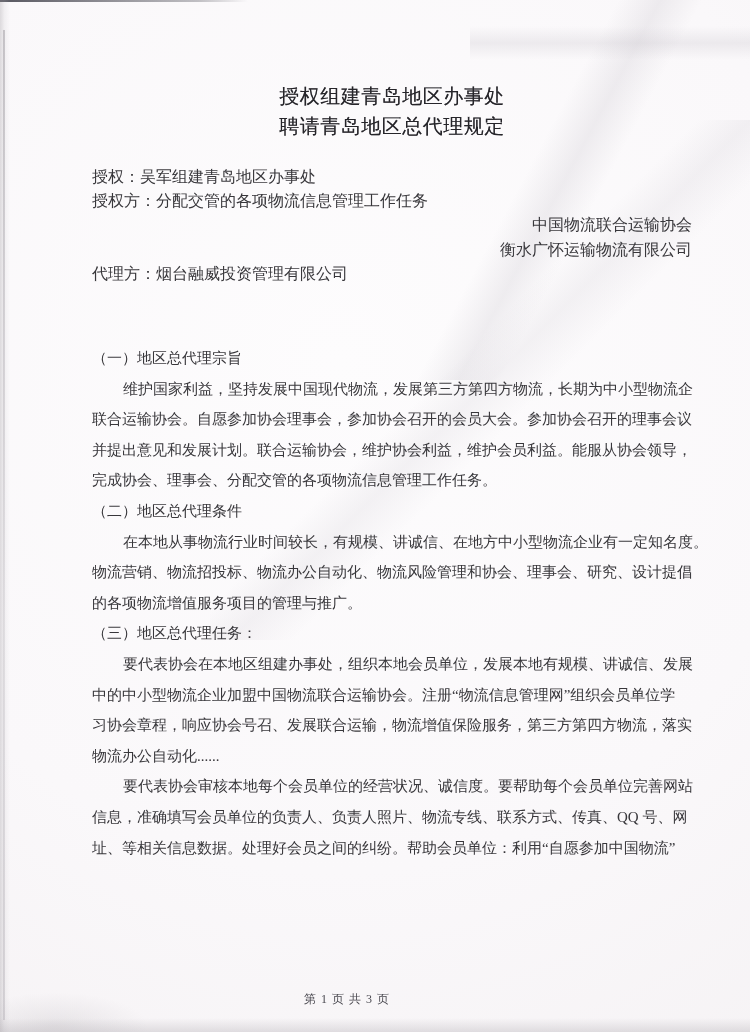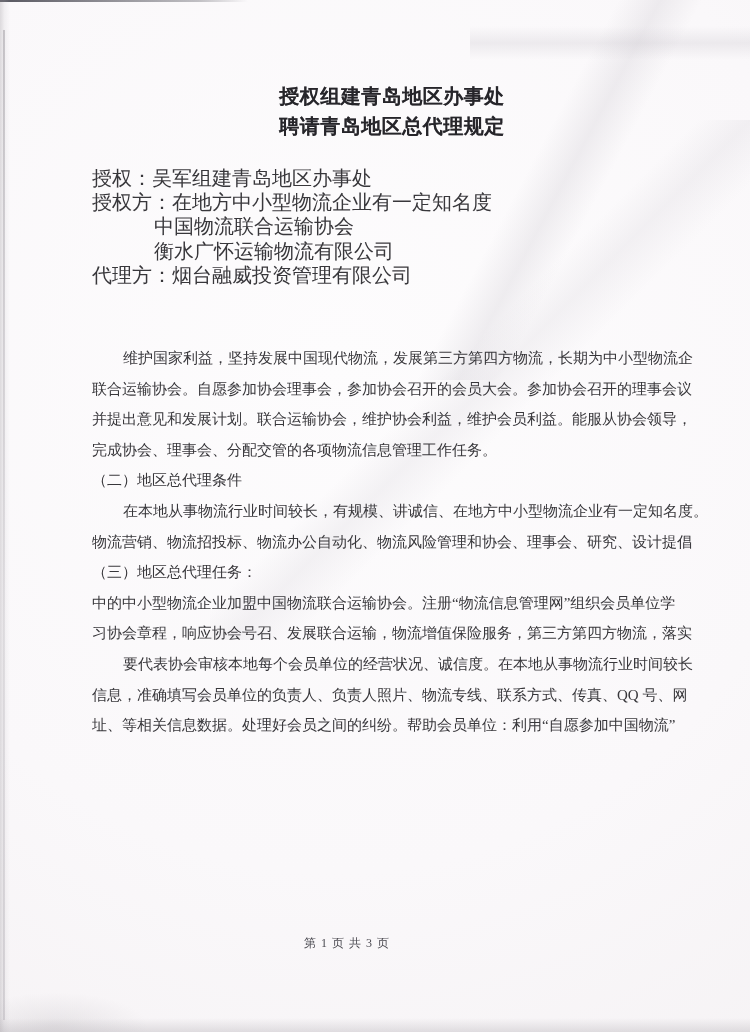--- a/index.html
+++ b/index.html
@@ -50,48 +50,49 @@
   .smudge-bl {
     left: 0; bottom: 0; width: 220px; height: 60px;
     background: radial-gradient(60% 80% at 25% 90%, rgba(170,166,172,.22), rgba(170,166,172,0) 70%);
   }
 
   .doc-title {
     position: absolute;
     top: 81px; left: 92px; width: 600px;
     text-align: center;
     font-size: 20px;
-    font-weight: 700;
+    font-weight: 400;
     line-height: 30px;
     color: #26252a;
     letter-spacing: .5px;
     text-shadow: 0 0 .4px rgba(40,40,46,.55);
   }
   .preamble {
     position: absolute;
     top: 166px; left: 92px; width: 600px;
-    font-size: 20px;
+    font-size: 16px;
     line-height: 24.2px;
     white-space: nowrap;
+    font-family: Liberation Mono, monospace;
   }
-  .pre-line.indent1 { padding-left: 62px; }
+  .pre-line.indent1 { padding-left: 62px; text-align: right; }
 
   .doc-body {
     position: absolute;
     top: 343px; left: 92px; width: 601px;
     font-size: 15px;
     line-height: 30.6px;
     white-space: nowrap;
   }
   .doc-body .line, .doc-body .heading { white-space: nowrap; }
   .doc-body .line.first { padding-left: 31px; }
 
   .page-footer {
     position: absolute;
-    top: 933px; left: 0; right: 56px;
+    top: 989px; left: 0; right: 56px;
     text-align: center;
     font-size: 12px;
     line-height: 20px;
     color: #4a4950;
     letter-spacing: 1px;
   }
 </style>
 </head>
 <body>
 
@@ -106,46 +107,50 @@
   <div class="artifact smudge-bl"></div>
   <div class="artifact bottom-band"></div>
 
   <div class="doc-title">
     <div class="title-line">授权组建青岛地区办事处</div>
     <div class="title-line">聘请青岛地区总代理规定</div>
   </div>
 
   <div class="preamble">
     <div class="pre-line">授权：吴军组建青岛地区办事处</div>
-    <div class="pre-line">授权方：在地方中小型物流企业有一定知名度</div>
+    <div class="pre-line">授权方：分配交管的各项物流信息管理工作任务</div>
     <div class="pre-line indent1">中国物流联合运输协会</div>
     <div class="pre-line indent1">衡水广怀运输物流有限公司</div>
     <div class="pre-line">代理方：烟台融威投资管理有限公司</div>
   </div>
 
   <div class="doc-body">
 
     <div class="section">
+      <div class="heading">（一）地区总代理宗旨</div>
       <div class="line first">维护国家利益，坚持发展中国现代物流，发展第三方第四方物流，长期为中小型物流企</div>
       <div class="line">联合运输协会。自愿参加协会理事会，参加协会召开的会员大会。参加协会召开的理事会议</div>
       <div class="line">并提出意见和发展计划。联合运输协会，维护协会利益，维护会员利益。能服从协会领导，</div>
       <div class="line">完成协会、理事会、分配交管的各项物流信息管理工作任务。</div>
     </div>
 
     <div class="section">
       <div class="heading">（二）地区总代理条件</div>
       <div class="line first">在本地从事物流行业时间较长，有规模、讲诚信、在地方中小型物流企业有一定知名度。</div>
       <div class="line">物流营销、物流招投标、物流办公自动化、物流风险管理和协会、理事会、研究、设计提倡</div>
+      <div class="line">的各项物流增值服务项目的管理与推广。</div>
     </div>
 
     <div class="section">
       <div class="heading">（三）地区总代理任务：</div>
+      <div class="line first">要代表协会在本地区组建办事处，组织本地会员单位，发展本地有规模、讲诚信、发展</div>
       <div class="line">中的中小型物流企业加盟中国物流联合运输协会。注册“物流信息管理网”组织会员单位学</div>
       <div class="line">习协会章程，响应协会号召、发展联合运输，物流增值保险服务，第三方第四方物流，落实</div>
-      <div class="line first">要代表协会审核本地每个会员单位的经营状况、诚信度。在本地从事物流行业时间较长</div>
+      <div class="line">物流办公自动化......</div>
+      <div class="line first">要代表协会审核本地每个会员单位的经营状况、诚信度。要帮助每个会员单位完善网站</div>
       <div class="line">信息，准确填写会员单位的负责人、负责人照片、物流专线、联系方式、传真、QQ 号、网</div>
       <div class="line">址、等相关信息数据。处理好会员之间的纠纷。帮助会员单位：利用“自愿参加中国物流”</div>
     </div>
 
   </div>
 
   <div class="page-footer">第 1 页 共 3 页</div>
 
 </div>
 

